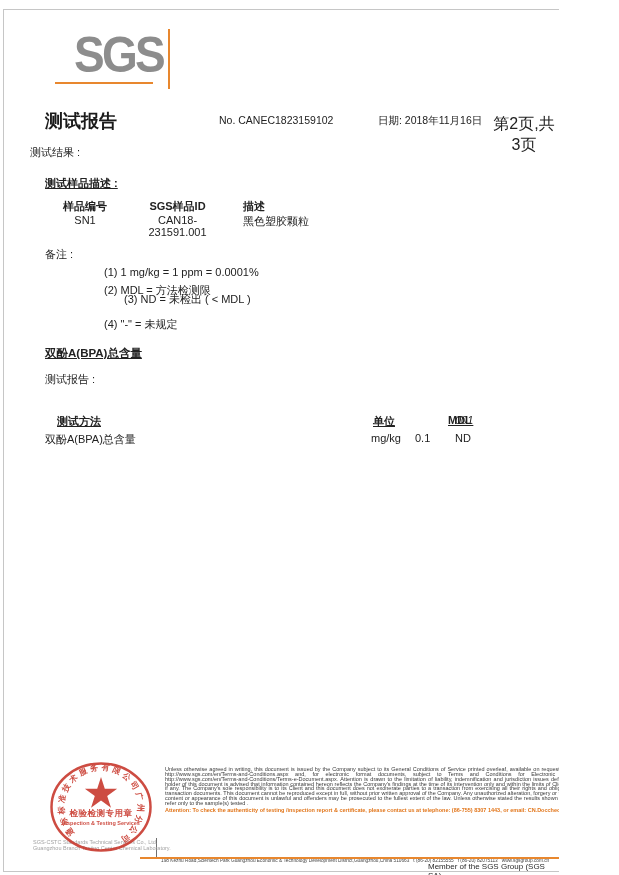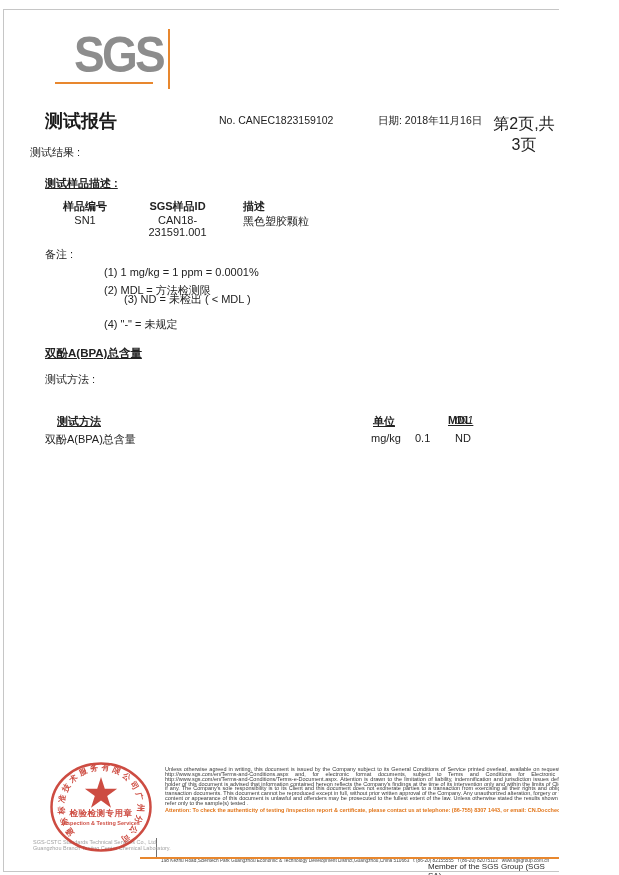--- a/index.html
+++ b/index.html
@@ -82,21 +82,21 @@
   <div class="abs t11 st-c2">CAN18-231591.001</div>
   <div class="abs t11 st-c3">黑色塑胶颗粒</div>
 
   <div class="abs t11 notes-label">备注 :</div>
   <div class="abs t11 note-0">(1) 1 mg/kg = 1 ppm = 0.0001%</div>
   <div class="abs t11 note-1">(2) MDL = 方法检测限</div>
   <div class="abs t11 note-2">(3) ND = 未检出 ( &lt; MDL )</div>
   <div class="abs t11 note-3">(4) "-" = 未规定</div>
 
   <div class="abs bold und bpa-heading">双酚A(BPA)总含量</div>
-  <div class="abs t11 method-label">测试方法 :</div>
+  <div class="abs t11 method-label">测试报告 :</div>
 
   <div class="abs t11 bold und rt-h1">测试方法</div>
   <div class="abs t11 bold und rt-h2">单位</div>
   <div class="abs t11 bold und rt-h3">MDL</div>
   <div class="abs t11 ital und rt-h4">001</div>
   <div class="abs t11 rt-c1">双酚A(BPA)总含量</div>
   <div class="abs t11 rt-c2">mg/kg</div>
   <div class="abs t11 rt-c3">0.1</div>
   <div class="abs t11 rt-c4">ND</div>
 

